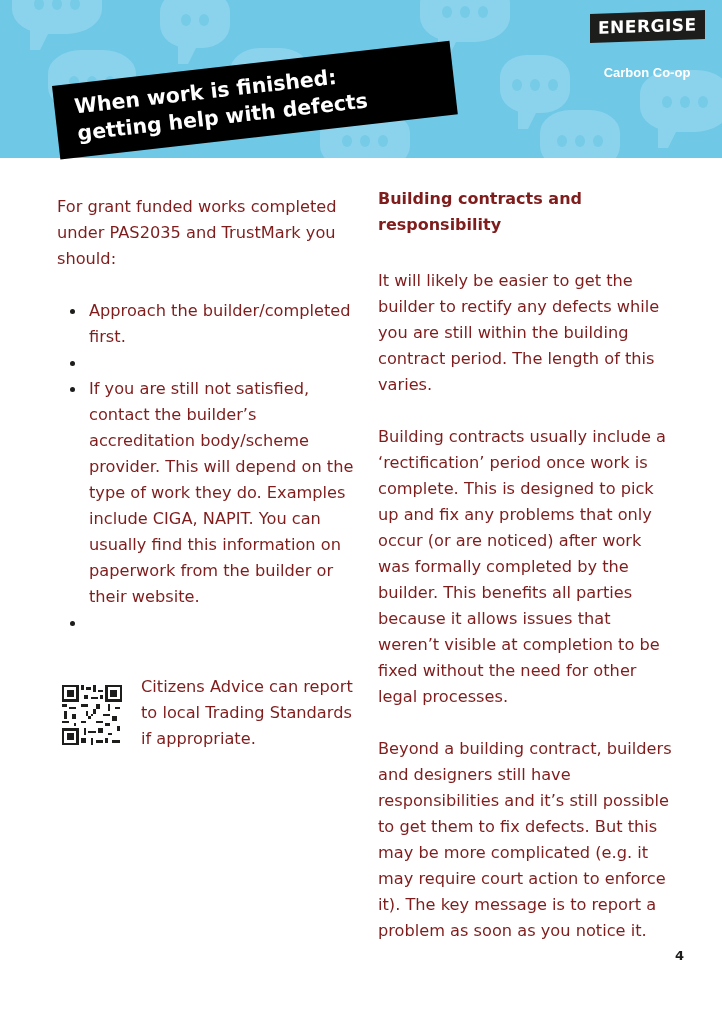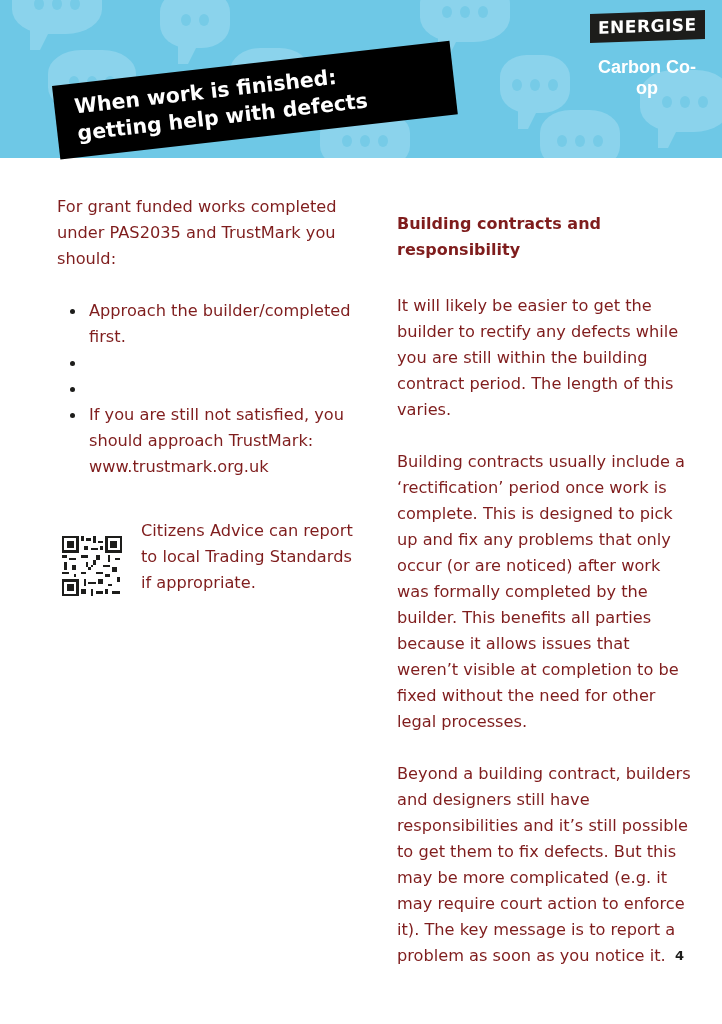--- a/index.html
+++ b/index.html
@@ -18,44 +18,44 @@
   }
   .bubble .dots { position: absolute; left: 0; right: 0; top: 42%; display: flex; justify-content: center; gap: 8px; }
   .bubble .dots span { width: 10px; height: 12px; border-radius: 50%; background: #76cbe7; display: block; }
 
   .logo-wrap { position: absolute; right: 16px; top: 12px; width: 118px; text-align: center; }
   .logo-banner {
     display: inline-block; background: #1d1d1b; color: #ffffff;
     font-family: "DejaVu Sans", sans-serif; font-weight: 700; font-size: 17px; letter-spacing: 0.5px;
     padding: 4px 8px 5px; transform: skewY(-2deg);
   }
-  .logo-sub { color: #ffffff; font-family: "Liberation Sans", sans-serif; font-weight: 700; font-size: 18px; margin-top: 16px; }
+  .logo-sub { color: #ffffff; font-family: "Liberation Sans", sans-serif; font-weight: 700; font-size: 13px; margin-top: 24px; }
 
   .title-banner {
     position: absolute; left: 52px; top: 86px; width: 400px; height: 74px;
     background: #000000; transform-origin: left top; transform: rotate(-6.5deg);
     padding: 10px 0 0 20px;
   }
   .title-banner div {
     color: #ffffff; font-family: "DejaVu Sans", sans-serif; font-weight: 700; font-size: 20.5px; line-height: 27px;
   }
 
   .col { position: absolute; font-size: 16.2px; line-height: 26px; color: #7f1d1d; }
   .col-left { left: 57px; top: 194px; width: 310px; }
-  .col-right { left: 397px; top: 186px; width: 295px; margin-top: 25px; }
+  .col-right { left: 378px; top: 186px; width: 295px; }
   .para { margin: 0; }
   .gap { height: 26px; }
   ul.bullets { list-style: none; }
   ul.bullets li { position: relative; padding-left: 32px; }
   ul.bullets li::before {
     content: ""; position: absolute; left: 13px; top: 11px; width: 5px; height: 5px; border-radius: 50%; background: #1d1d1b;
   }
   .heading { font-weight: 700; font-size: 16px; line-height: 26px; }
 
-  .qr-row { display: flex; align-items: flex-end; margin-top: 12px; }
+  .qr-row { display: flex; align-items: center; margin-top: 12px; }
   .qr { width: 60px; height: 60px; margin: 4px 19px 0 5px; flex: none; }
   .qr-text { width: 230px; }
 
   .page-number { position: absolute; left: 675px; top: 948px; font-weight: 700; font-size: 13px; }
 </style>
 </head>
 <body>
 
 <div class="header">
   <div class="bubble" style="left:12px;top:-28px;width:90px;height:62px;">
@@ -131,22 +131,22 @@
   <div>When work is finished:</div>
   <div>getting help with defects</div>
 </div>
 
 <div class="col col-left">
   <p class="para">For grant funded works completed under PAS2035 and TrustMark you should:</p>
   <div class="gap"></div>
   <ul class="bullets">
     <li>Approach the builder/completed first.</li>
     <li class="gap" style="padding:0" aria-hidden="true"></li>
+    <li>If you are still not satisfied, contact the builder’s accreditation body/scheme provider. This will depend on the type of work they do. Examples include CIGA, NAPIT. You can usually find this information on paperwork from the builder or their website.</li>
     <li class="gap" style="padding:0" aria-hidden="true"></li>
-    <li>If you are still not satisfied, you should approach TrustMark: www.trustmark.org.uk</li>
   </ul>
   <div class="gap"></div>
   <div class="qr-row">
     <svg class="qr" viewBox="0 0 25 25" shape-rendering="crispEdges">
       <rect width="25" height="25" fill="#fff"></rect>
       <g fill="#1d1d1b">
         <rect x="0" y="0" width="7" height="7"></rect>
           <rect x="1" y="1" width="5" height="5" fill="#fff"></rect>
           <rect x="2" y="2" width="3" height="3"></rect>
         <rect x="18" y="0" width="7" height="7"></rect>

